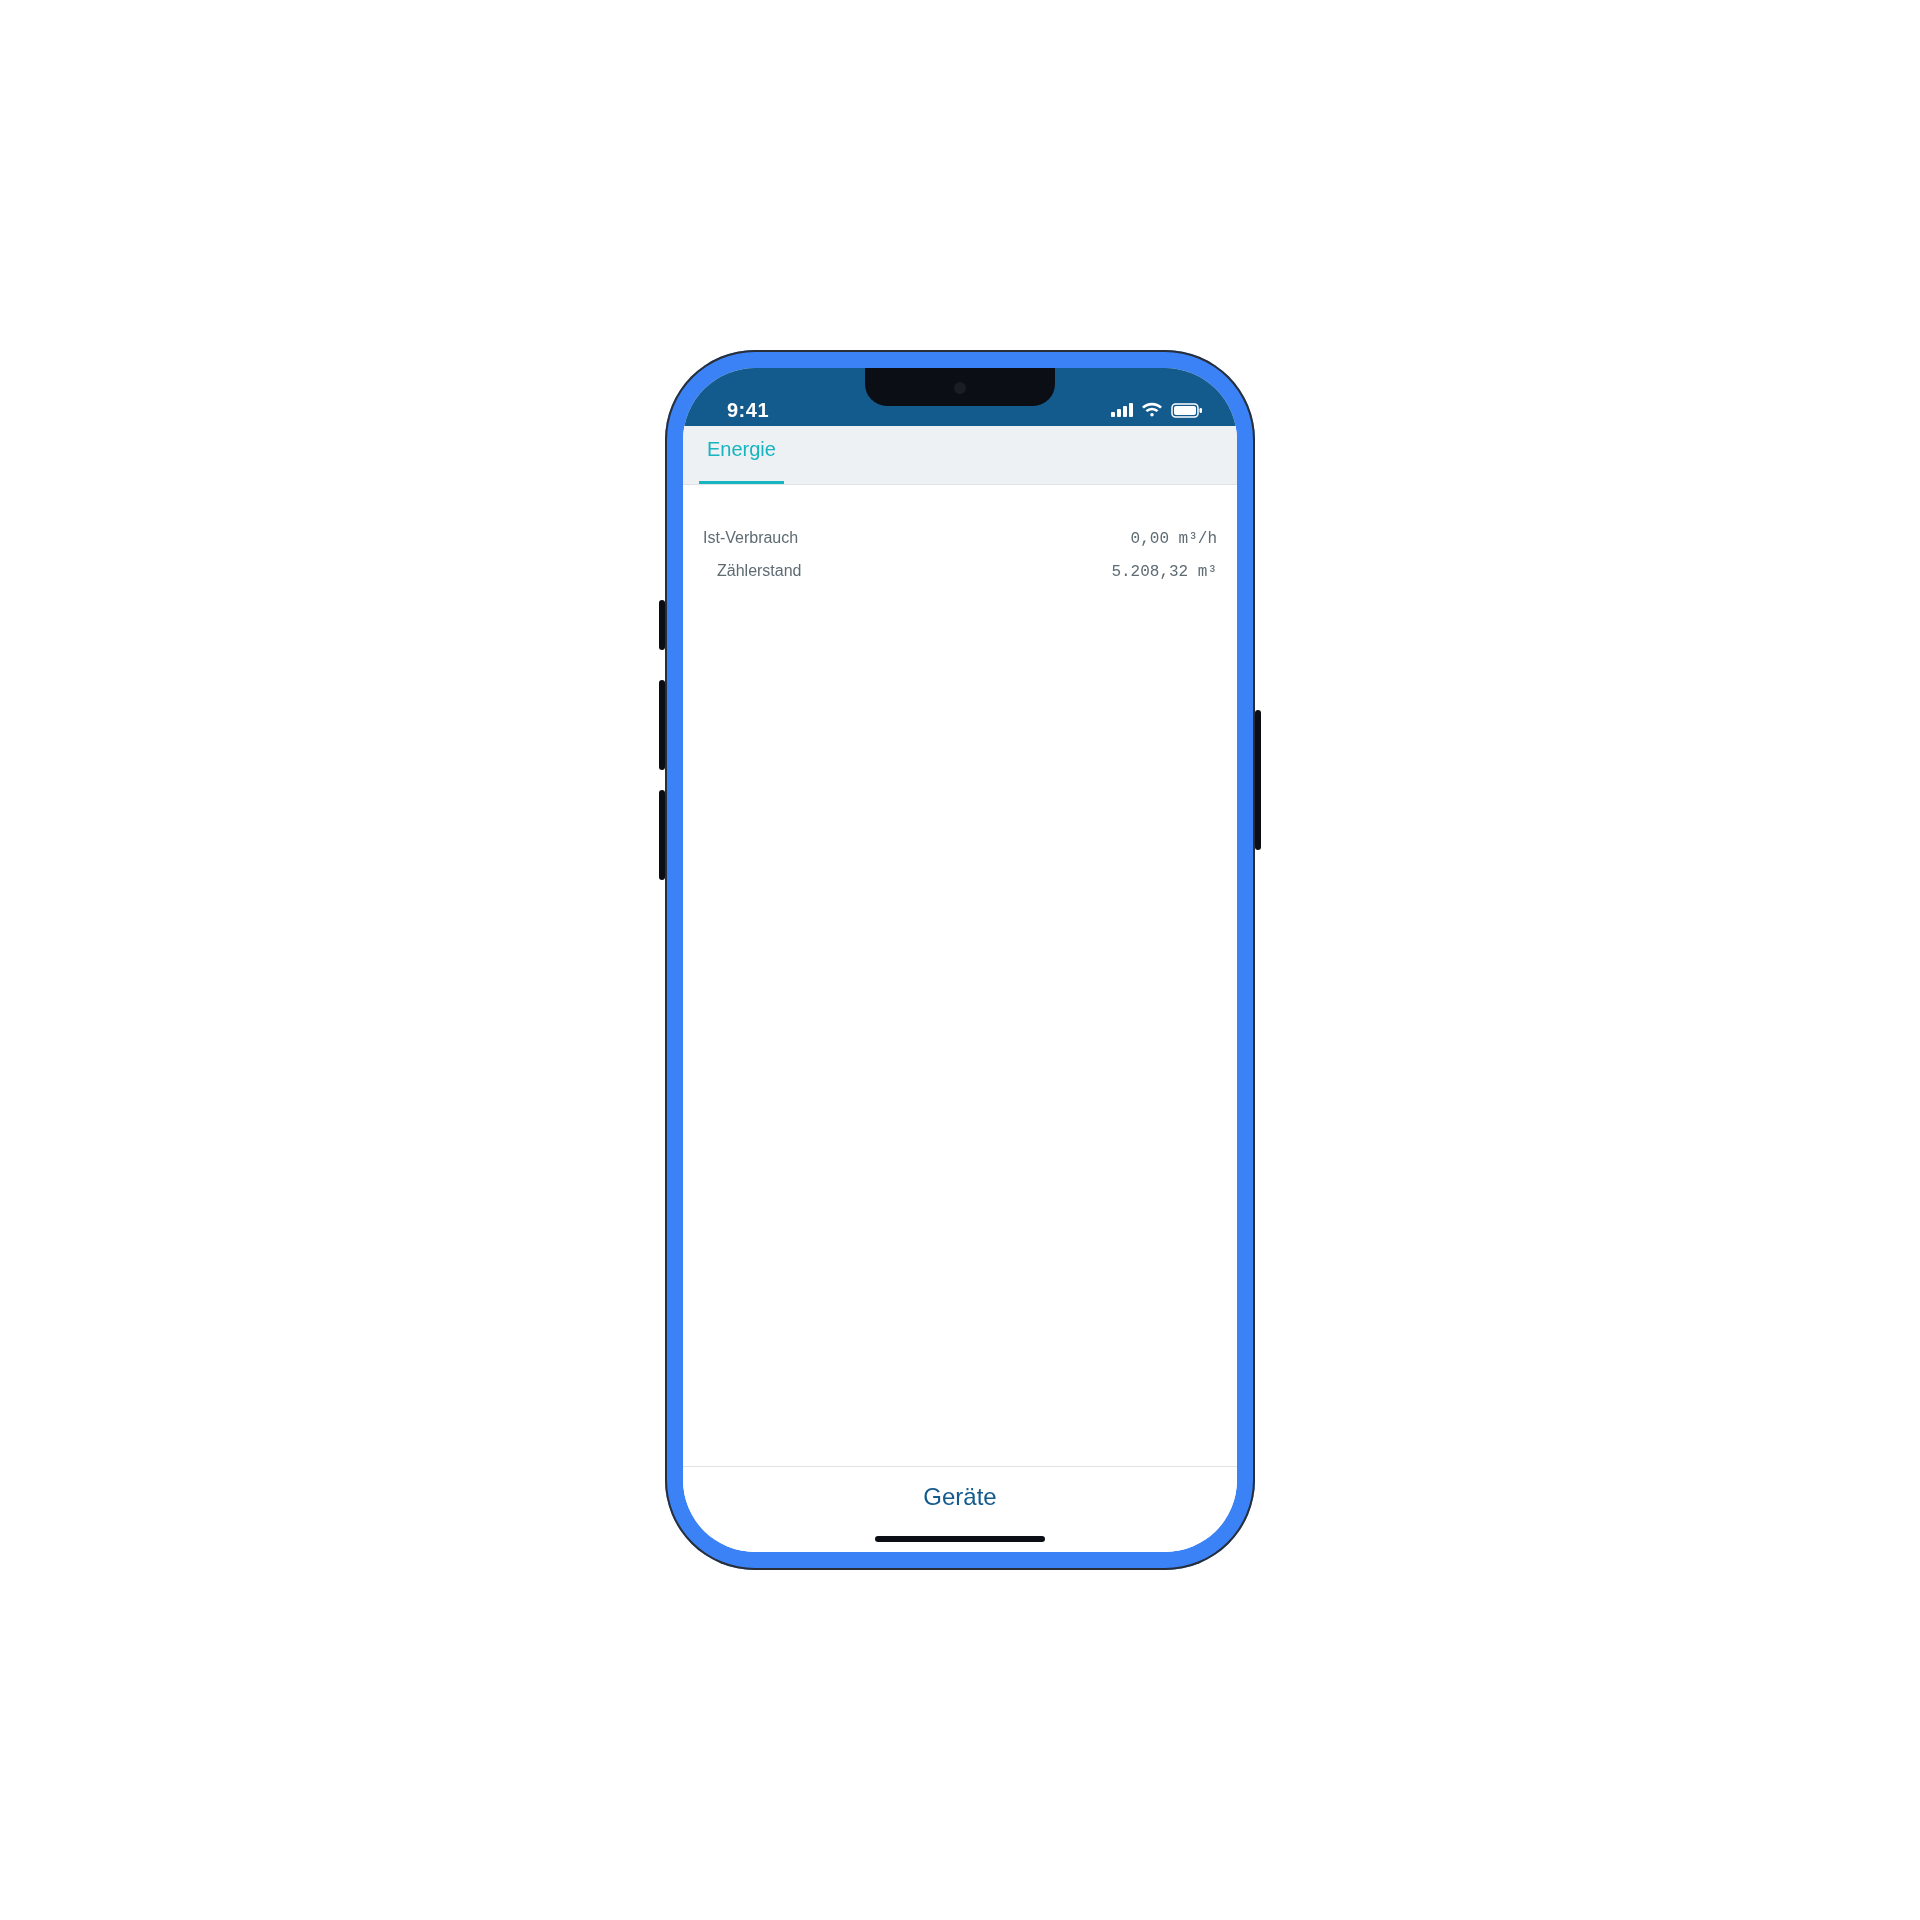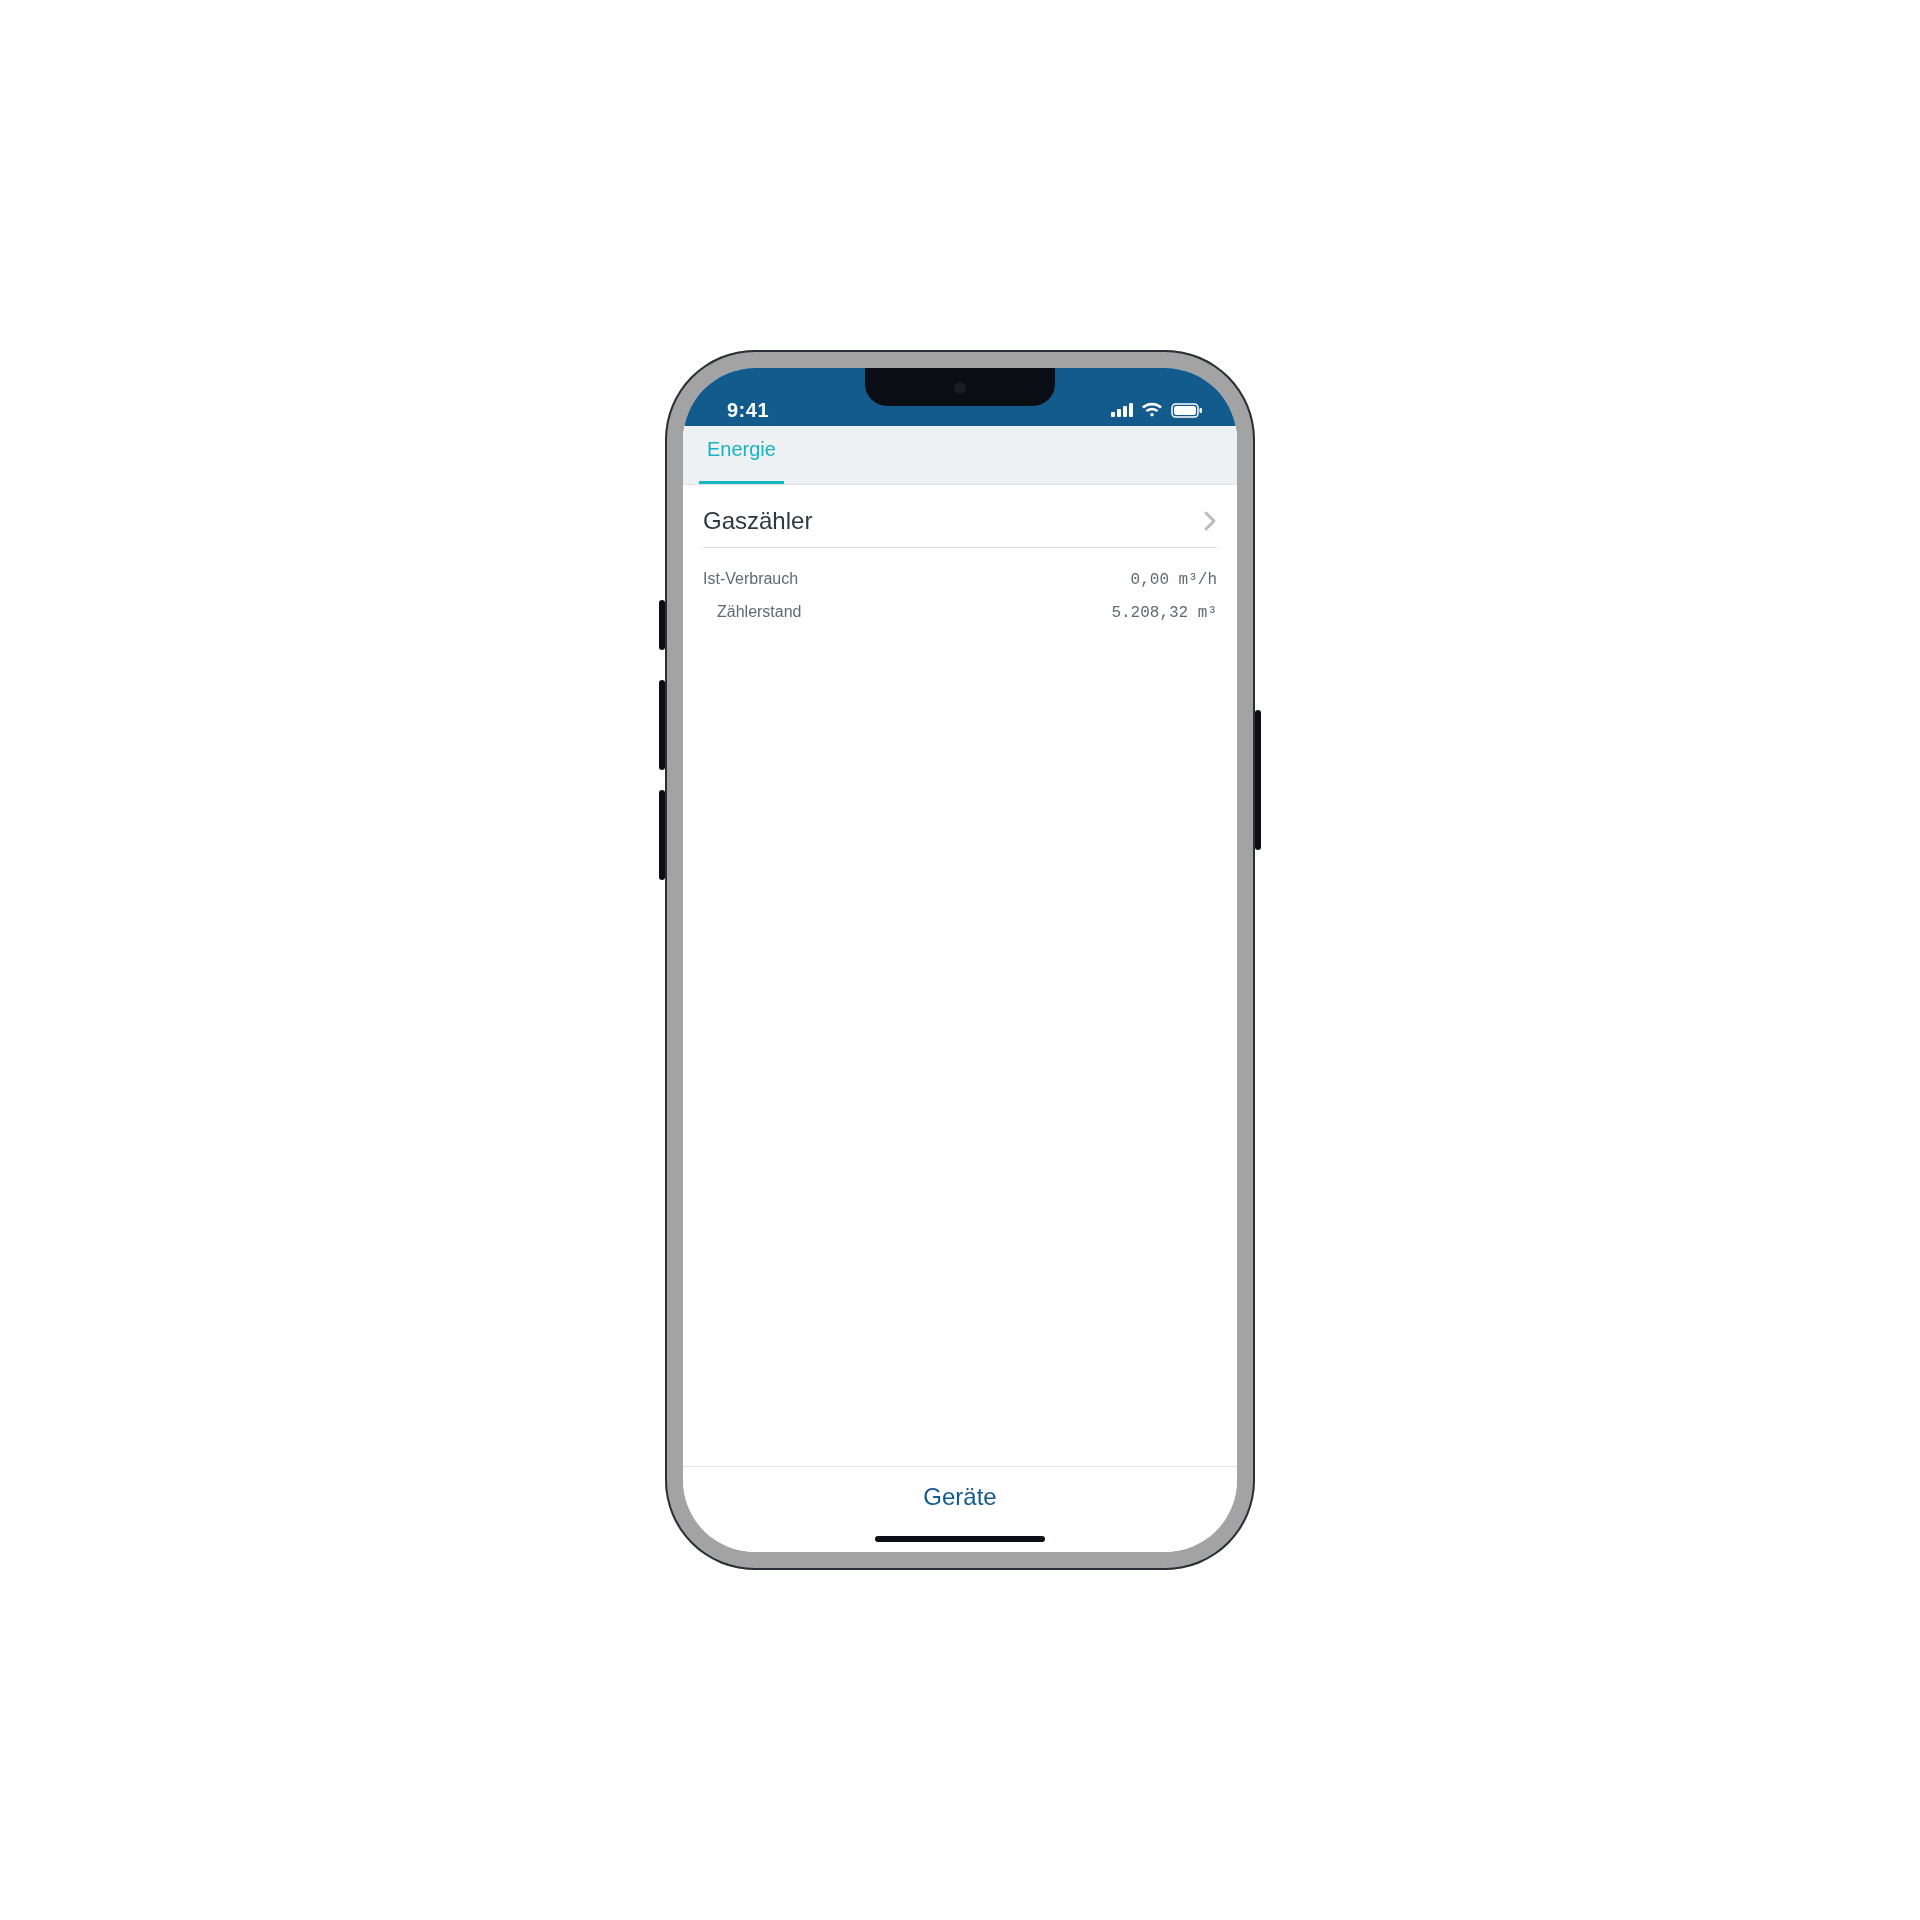--- a/index.html
+++ b/index.html
@@ -8,21 +8,21 @@
     height: 1920px;
     background: #ffffff;
     display: flex;
     align-items: center;
     justify-content: center;
     font-family: -apple-system, BlinkMacSystemFont, "Segoe UI", Helvetica, Arial, sans-serif;
   }
   .phone-frame {
     width: 590px;
     height: 1220px;
-    background: #a3a3a3;
+    background: #3b82f6;
     border-radius: 90px;
     padding: 18px;
     position: relative;
     box-shadow: inset 0 0 0 2px #2a2e36;
   }
   .side-btn { position: absolute; background:#0b0e14; border-radius:4px; }
   .sb-left1 { left:-6px; top:250px; width:6px; height:50px; }
   .sb-left2 { left:-6px; top:330px; width:6px; height:90px; }
   .sb-left3 { left:-6px; top:440px; width:6px; height:90px; }
   .sb-right { right:-6px; top:360px; width:6px; height:140px; }
@@ -175,28 +175,20 @@
         </span>
       </div>
     </div>
 
 
     <div class="tab-bar">
       <div class="tab">Energie</div>
     </div>
 
     <div class="content">
-      <div class="section-header">
-        <span class="section-title">Gaszähler</span>
-        <span class="chevron-right">
-          <svg width="14" height="22" viewBox="0 0 14 22">
-              <path d="M3 3 L11 11 L3 19" stroke="#b7bec3" stroke-width="3" fill="none" stroke-linecap="round" stroke-linejoin="round"></path>
-            </svg>
-        </span>
-      </div>
 
       <div class="metric-row">
         <span>Ist-Verbrauch</span>
         <span class="metric-value">0,00 m³/h</span>
       </div>
 
       <div class="metric-row" style="margin-top:14px;margin-left:14px;">
         <span>Zählerstand</span>
         <span class="metric-value">5.208,32 m³</span>
       </div>

